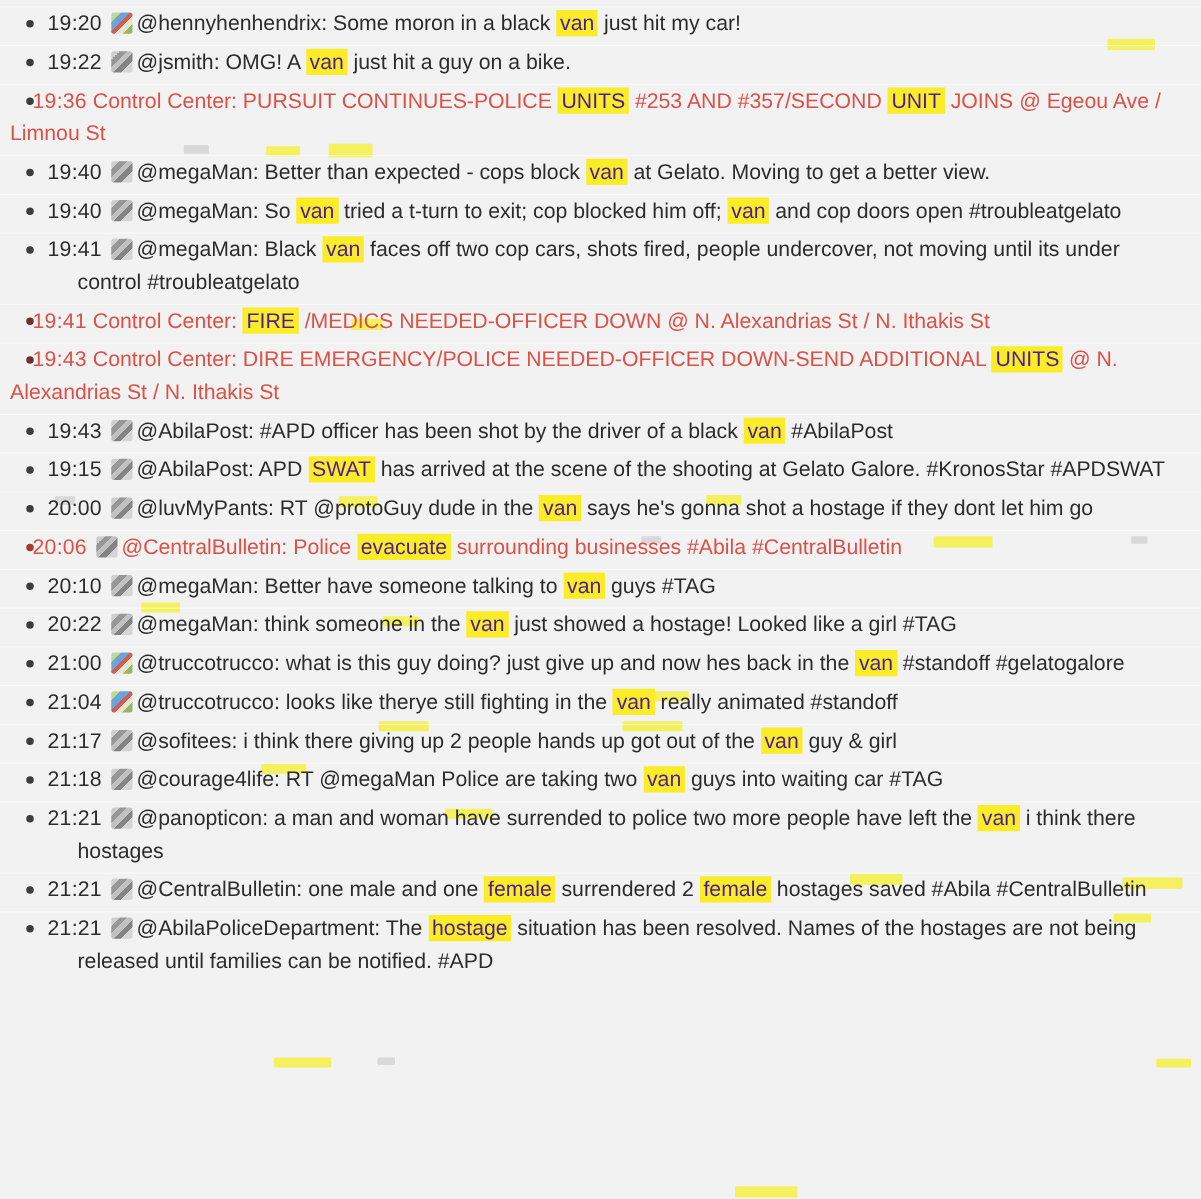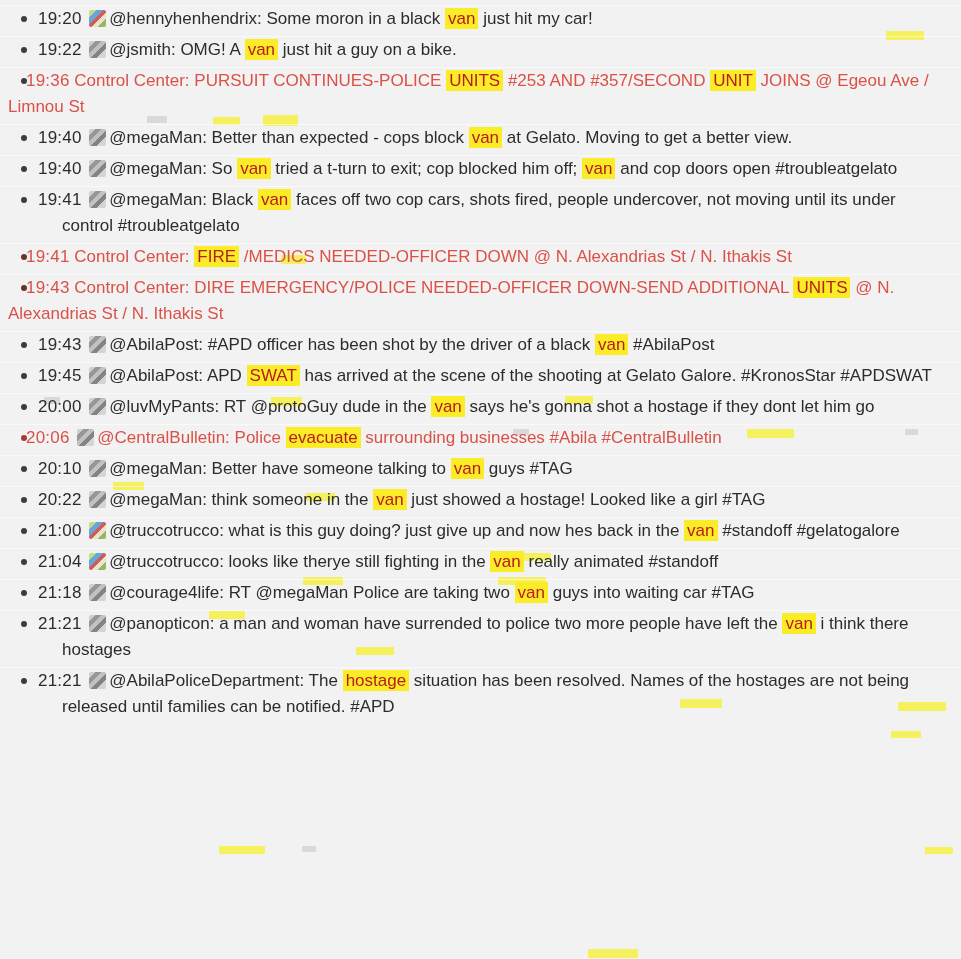--- a/index.html
+++ b/index.html
@@ -31,21 +31,21 @@
     vertical-align:-3px; margin:0 3px 0 3px; border-radius:2px;
     opacity:.92;
   }
   .avatar.gray{
     background:linear-gradient(135deg,#cbcbcb 0 20%,#8f8f8f 20% 38%,#bdbdbd 38% 55%,#7a7a7a 55% 72%,#d2d2d2 72%);
   }
   .avatar.color{
     background:linear-gradient(135deg,#b7dc85 0 22%,#5f9ed6 22% 44%,#c9524a 44% 58%,#e8e3c9 58% 76%,#8fb05a 76%);
   }
   .hl{
-    background:#fbec28; color:#b91c1c;
+    background:#fbec28; color:#4c1d95;
     padding:1px 3px; text-indent:0;
   }
   .artifact-layer{ position:absolute; left:0; top:0; width:961px; height:959px; z-index:1; }
   .artifact{ position:absolute; background:#f4ef4e; border-radius:1px; opacity:.9; }
   .artifact.gray{ background:#c4c4c4; opacity:.55; }
 </style>
 </head>
 <body>
 
 <div class="artifact-layer">
@@ -107,21 +107,21 @@
     <div class="row alert">
       <span class="bullet b-maroon"></span>
       <div class="content"><span class="time">19:43</span> <span class="user">Control Center:</span> <span class="seg">DIRE EMERGENCY/POLICE NEEDED-OFFICER DOWN-SEND ADDITIONAL </span><span class="hl">UNITS</span><span class="seg"> @ N. Alexandrias St / N. Ithakis St</span></div>
     </div>
     <div class="row normal">
       <span class="bullet b-dark"></span>
       <div class="content"><span class="time">19:43</span> <span class="avatar gray"></span><span class="user">@AbilaPost:</span> <span class="seg">#APD officer has been shot by the driver of a black </span><span class="hl">van</span><span class="seg"> #AbilaPost</span></div>
     </div>
     <div class="row normal">
       <span class="bullet b-dark"></span>
-      <div class="content"><span class="time">19:45</span> <span class="avatar gray"></span><span class="user">@AbilaPost:</span> <span class="seg">APD </span><span class="hl">SWAT</span><span class="seg"> has arrived at the scene of the shooting at Gelato Galore. #KronosStar #APDSWAT</span></div>
+      <div class="content"><span class="time">19:15</span> <span class="avatar gray"></span><span class="user">@AbilaPost:</span> <span class="seg">APD </span><span class="hl">SWAT</span><span class="seg"> has arrived at the scene of the shooting at Gelato Galore. #KronosStar #APDSWAT</span></div>
     </div>
     <div class="row normal">
       <span class="bullet b-dark"></span>
       <div class="content"><span class="time">20:00</span> <span class="avatar gray"></span><span class="user">@luvMyPants:</span> <span class="seg">RT @protoGuy dude in the </span><span class="hl">van</span><span class="seg"> says he's gonna shot a hostage if they dont let him go</span></div>
     </div>
     <div class="row alert">
       <span class="bullet b-red"></span>
       <div class="content"><span class="time">20:06</span> <span class="avatar gray"></span><span class="user">@CentralBulletin:</span> <span class="seg">Police </span><span class="hl">evacuate</span><span class="seg"> surrounding businesses #Abila #CentralBulletin</span></div>
     </div>
     <div class="row normal">
@@ -135,23 +135,31 @@
     <div class="row normal">
       <span class="bullet b-dark"></span>
       <div class="content"><span class="time">21:00</span> <span class="avatar color"></span><span class="user">@truccotrucco:</span> <span class="seg">what is this guy doing? just give up and now hes back in the </span><span class="hl">van</span><span class="seg"> #standoff #gelatogalore</span></div>
     </div>
     <div class="row normal">
       <span class="bullet b-dark"></span>
       <div class="content"><span class="time">21:04</span> <span class="avatar color"></span><span class="user">@truccotrucco:</span> <span class="seg">looks like therye still fighting in the </span><span class="hl">van</span><span class="seg"> really animated #standoff</span></div>
     </div>
     <div class="row normal">
       <span class="bullet b-dark"></span>
+      <div class="content"><span class="time">21:17</span> <span class="avatar gray"></span><span class="user">@sofitees:</span> <span class="seg">i think there giving up 2 people hands up got out of the </span><span class="hl">van</span><span class="seg"> guy &amp; girl</span></div>
+    </div>
+    <div class="row normal">
+      <span class="bullet b-dark"></span>
       <div class="content"><span class="time">21:18</span> <span class="avatar gray"></span><span class="user">@courage4life:</span> <span class="seg">RT @megaMan Police are taking two </span><span class="hl">van</span><span class="seg"> guys into waiting car #TAG</span></div>
     </div>
     <div class="row normal">
       <span class="bullet b-dark"></span>
       <div class="content"><span class="time">21:21</span> <span class="avatar gray"></span><span class="user">@panopticon:</span> <span class="seg">a man and woman have surrended to police two more people have left the </span><span class="hl">van</span><span class="seg"> i think there hostages</span></div>
     </div>
     <div class="row normal">
       <span class="bullet b-dark"></span>
+      <div class="content"><span class="time">21:21</span> <span class="avatar gray"></span><span class="user">@CentralBulletin:</span> <span class="seg">one male and one </span><span class="hl">female</span><span class="seg"> surrendered 2 </span><span class="hl">female</span><span class="seg"> hostages saved #Abila #CentralBulletin</span></div>
+    </div>
+    <div class="row normal">
+      <span class="bullet b-dark"></span>
       <div class="content"><span class="time">21:21</span> <span class="avatar gray"></span><span class="user">@AbilaPoliceDepartment:</span> <span class="seg">The </span><span class="hl">hostage</span><span class="seg"> situation has been resolved. Names of the hostages are not being released until families can be notified. #APD</span></div>
     </div>
   </div>
 
 </body></html>

